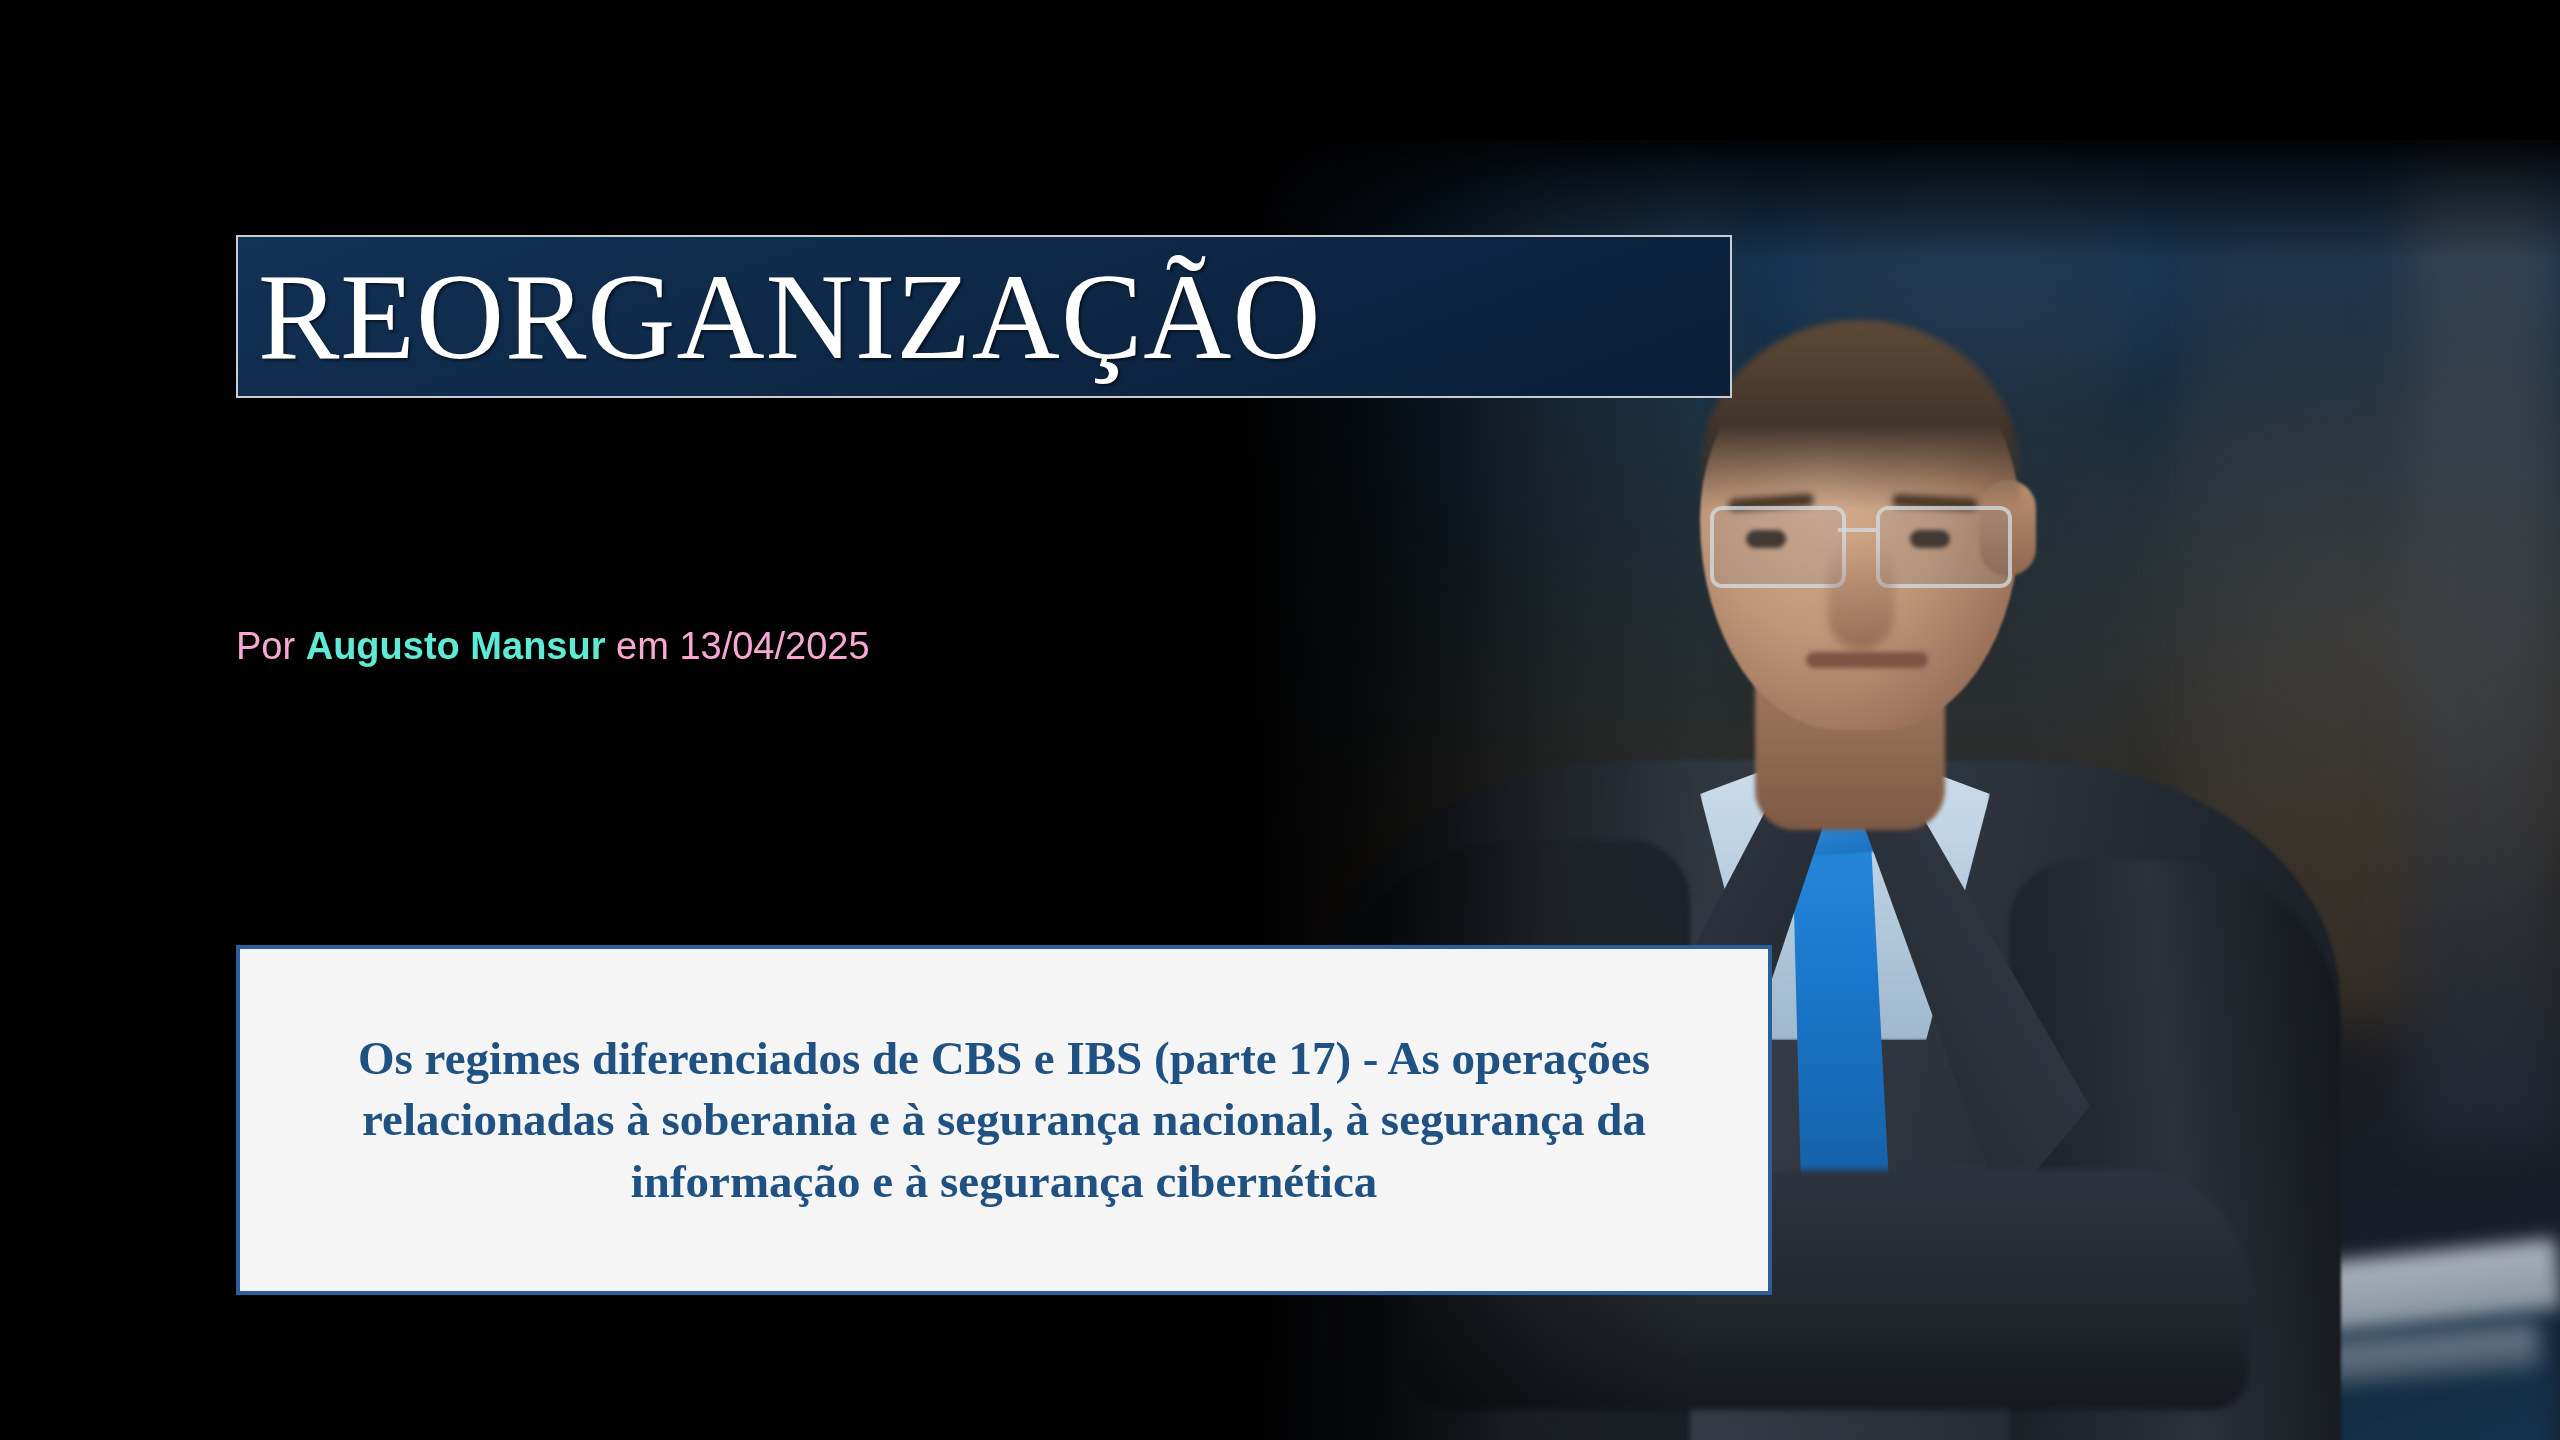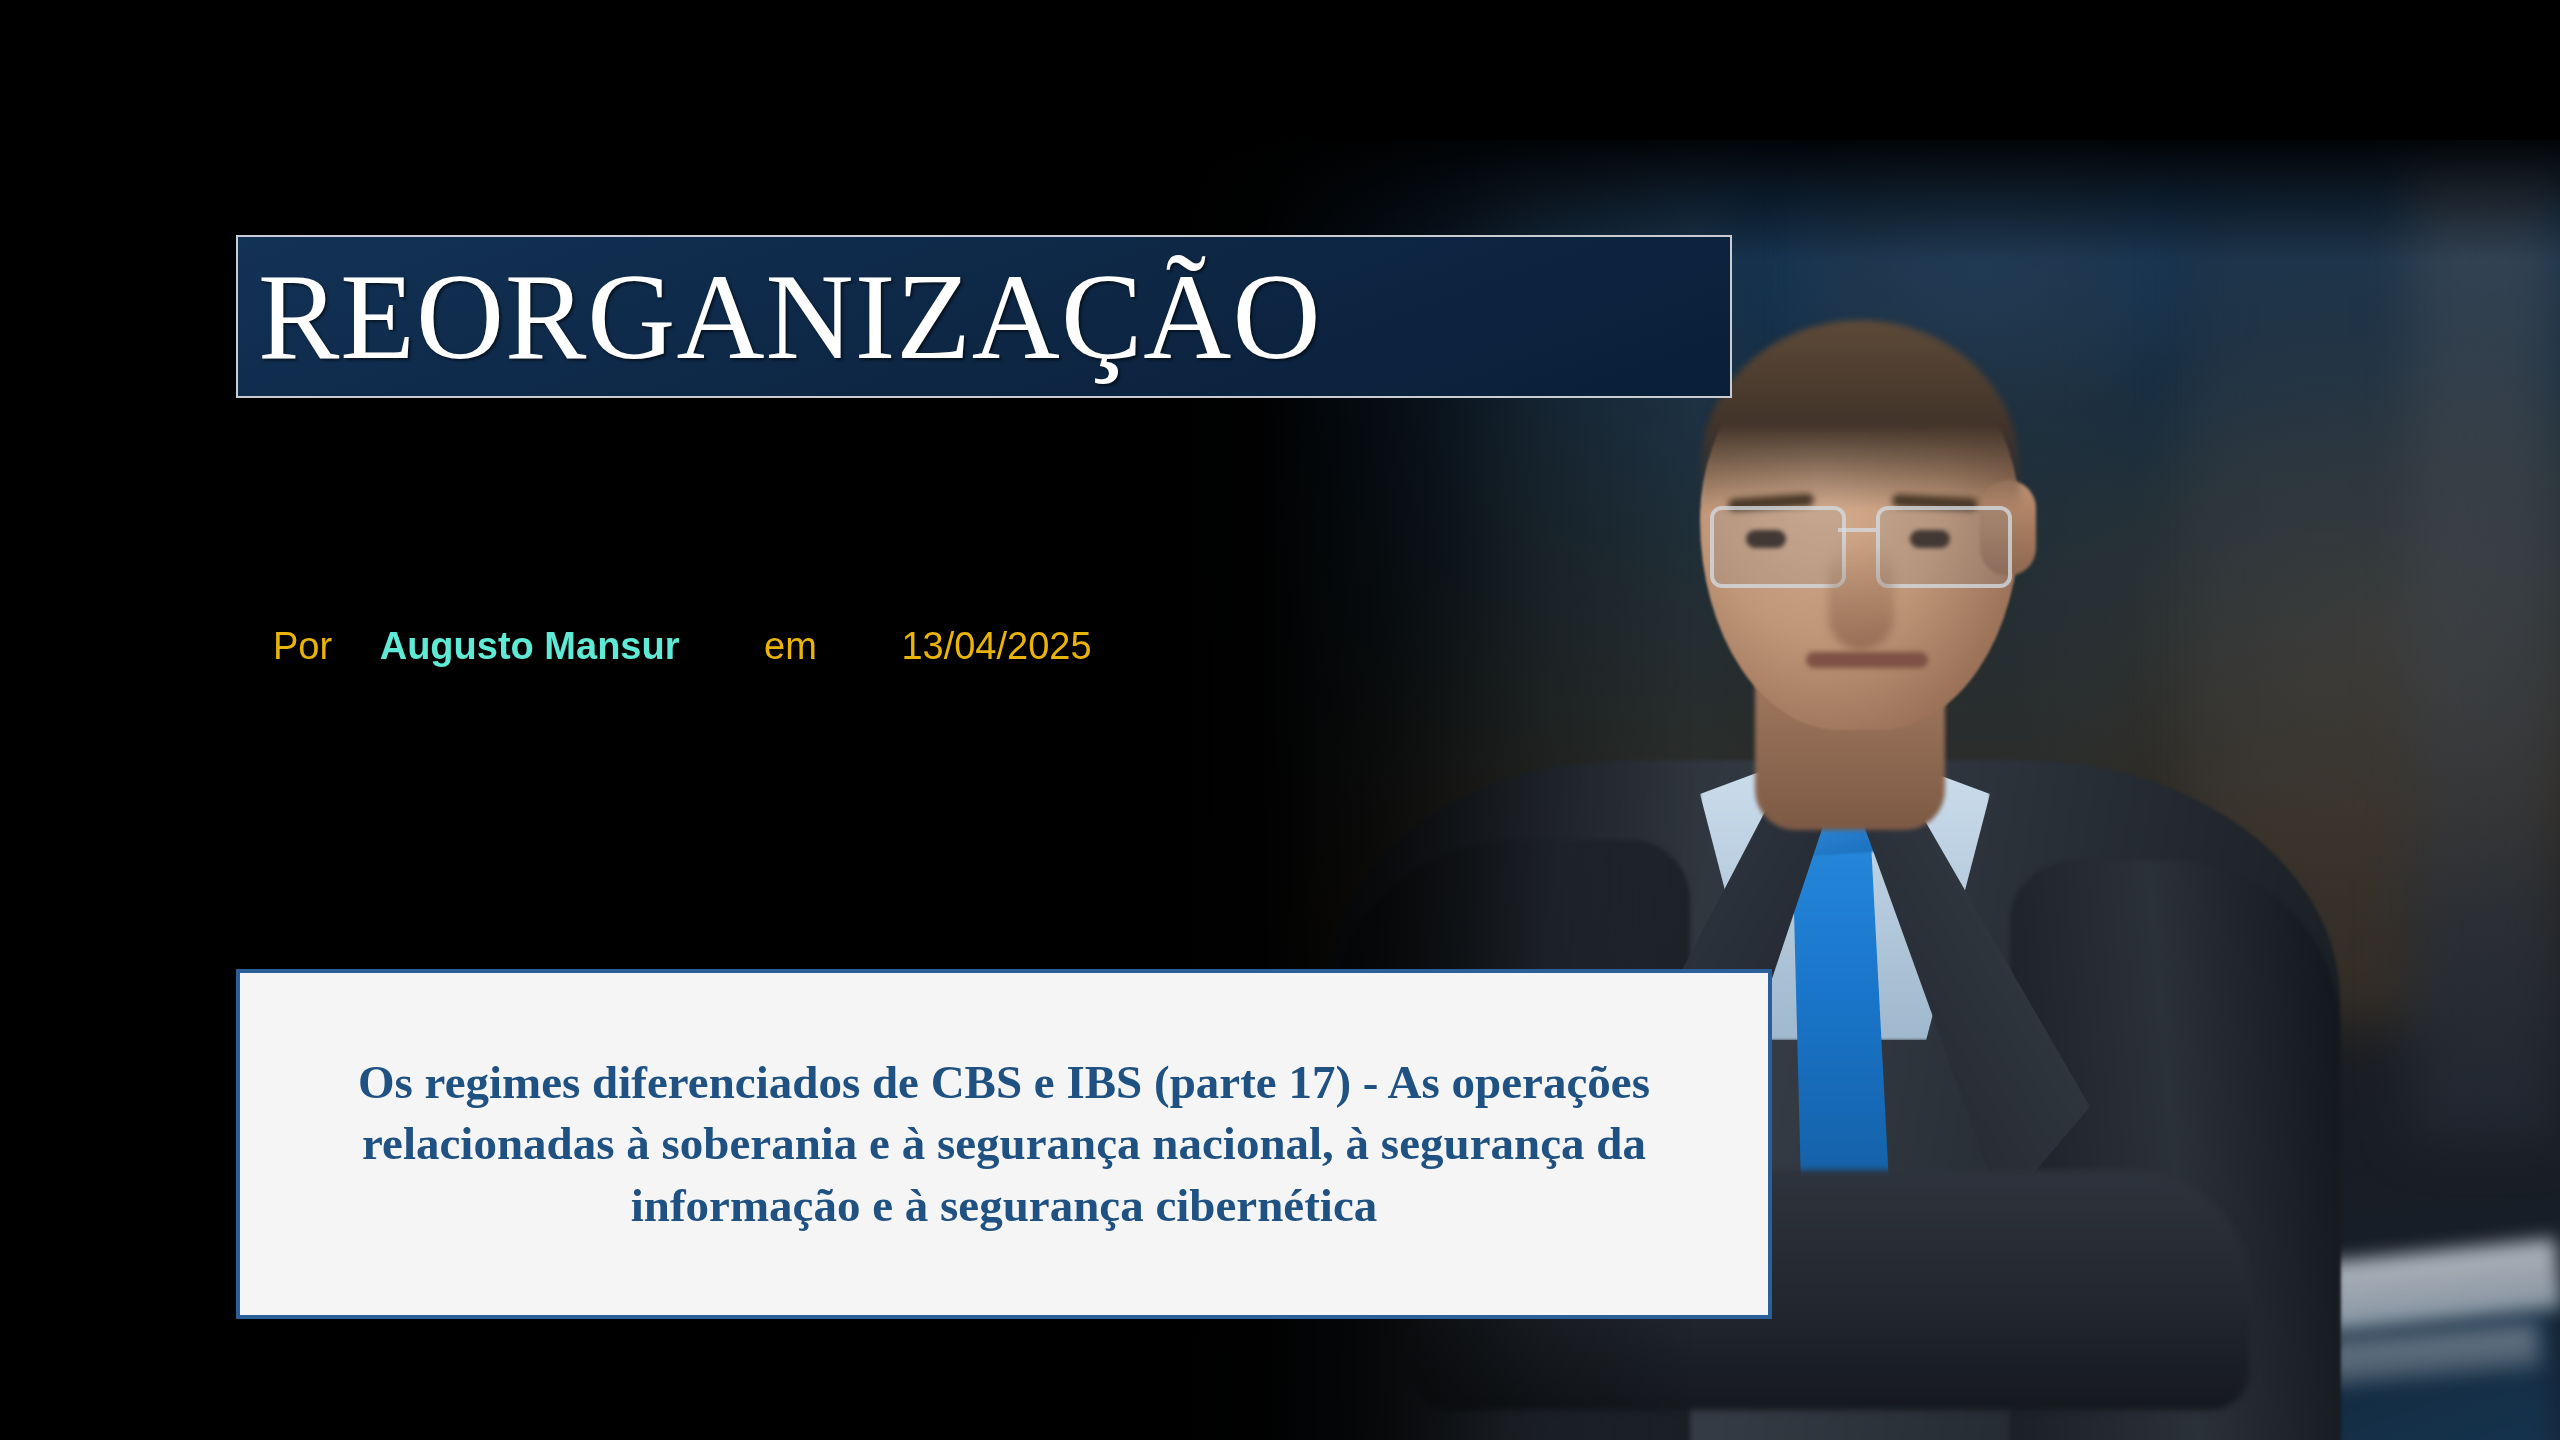--- a/index.html
+++ b/index.html
@@ -248,28 +248,28 @@
 
   
   #byline {
     position: absolute;
     left: 236px;
     top: 622px;
     font-size: 38px;
     line-height: 48px;
     white-space: nowrap;
   }
-  .by-blue { color: #eab308; font-weight: 400; margin-left: 37px; }
+  .by-blue { color: #f9a8d4; font-weight: 400; }
   .by-name { color: #5eead4; font-weight: 700; }
 
   
   #subtitle-card {
     position: absolute;
     left: 236px;
-    top: 969px;
+    top: 945px;
     width: 1536px;
     height: 350px;
     background: #f5f5f5;
     border: 4px solid #2a5f99;
     box-sizing: border-box;
     display: flex;
     align-items: center;
     justify-content: flex-end;
     padding: 14px 26px;
   }

